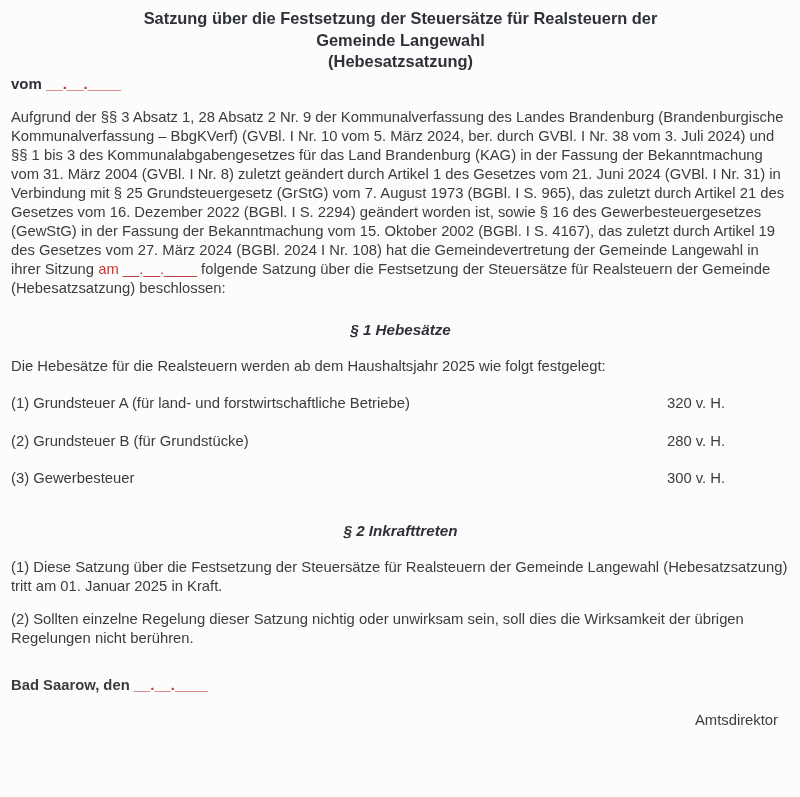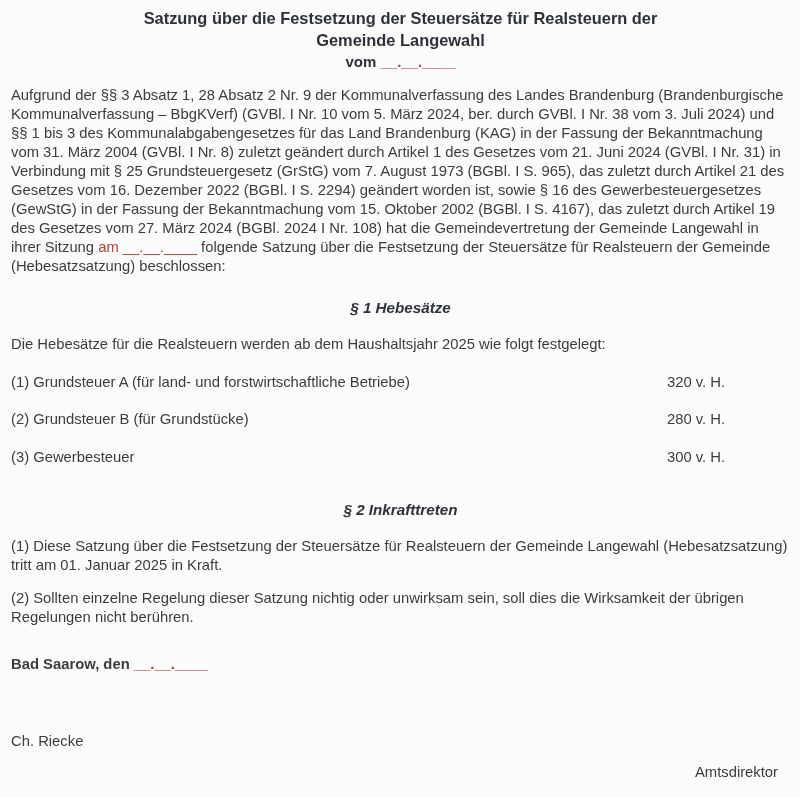--- a/index.html
+++ b/index.html
@@ -22,21 +22,20 @@
     overflow: hidden;
   }
   .doc-title {
     text-align: center;
     font-weight: bold;
     font-size: 16.4px;
     line-height: 21.5px;
     color: var(--title, #2e3138);
   }
   .vom-line {
-    text-align: center;
     font-weight: bold;
     font-size: 15px;
     line-height: 19px;
     margin-top: 1px;
     color: var(--title, #2e3138);
   }
   .red {
     color: var(--red, #c0392b);
   }
   .preamble {
@@ -88,20 +87,21 @@
   }
 </style>
 </head>
 <body>
 
 <div class="page" style="--bg: #fcfcfc; --text: #3c3c3c; --title: #2e3138; --red: #c23b36;">
 
   <header>
     <div class="doc-title">Satzung über die Festsetzung der Steuersätze für Realsteuern der</div>
     <div class="doc-title">Gemeinde Langewahl</div>
+    <div class="doc-title">(Hebesatzsatzung)</div>
     <div class="vom-line">
       <span>vom</span>
       <span class="red">__.__.____</span>
     </div>
   </header>
 
   <p class="preamble">
     <span>Aufgrund der §§ 3 Absatz 1, 28 Absatz 2 Nr. 9 der Kommunalverfassung des Landes Brandenburg (Brandenburgische Kommunalverfassung – BbgKVerf) (GVBl. I Nr. 10 vom 5. März 2024, ber. durch GVBl. I Nr. 38 vom 3. Juli 2024) und §§ 1 bis 3 des Kommunalabgabengesetzes für das Land Brandenburg (KAG) in der Fassung der Bekanntmachung vom 31. März 2004 (GVBl. I Nr. 8) zuletzt geändert durch Artikel 1 des Gesetzes vom 21. Juni 2024 (GVBl. I Nr. 31) in Verbindung mit § 25 Grundsteuergesetz (GrStG) vom 7. August 1973 (BGBl. I S. 965), das zuletzt durch Artikel 21 des Gesetzes vom 16. Dezember 2022 (BGBl. I S. 2294) geändert worden ist, sowie § 16 des Gewerbesteuergesetzes (GewStG) in der Fassung der Bekanntmachung vom 15. Oktober 2002 (BGBl. I S. 4167), das zuletzt durch Artikel 19 des Gesetzes vom 27. März 2024 (BGBl. 2024 I Nr. 108) hat die Gemeindevertretung der Gemeinde Langewahl in ihrer Sitzung</span>
     <span class="red">am __.__.____</span>
     <span>folgende Satzung über die Festsetzung der Steuersätze für Realsteuern der Gemeinde (Hebesatzsatzung) beschlossen:</span>
@@ -127,16 +127,15 @@
   <h2 class="section-heading second">§ 2 Inkrafttreten</h2>
 
   <p class="para">(1) Diese Satzung über die Festsetzung der Steuersätze für Realsteuern der Gemeinde Langewahl (Hebesatzsatzung) tritt am 01. Januar 2025 in Kraft.</p>
   <p class="para">(2) Sollten einzelne Regelung dieser Satzung nichtig oder unwirksam sein, soll dies die Wirksamkeit der übrigen Regelungen nicht berühren.</p>
 
   <p class="place-date">
     <span>Bad Saarow, den</span>
     <span class="red">__.__.____</span>
   </p>
 
-  <p class="sig-name">Ch. Riecke</p>
   <p class="sig-role">Amtsdirektor</p>
 
 </div>
 
 </body></html>

